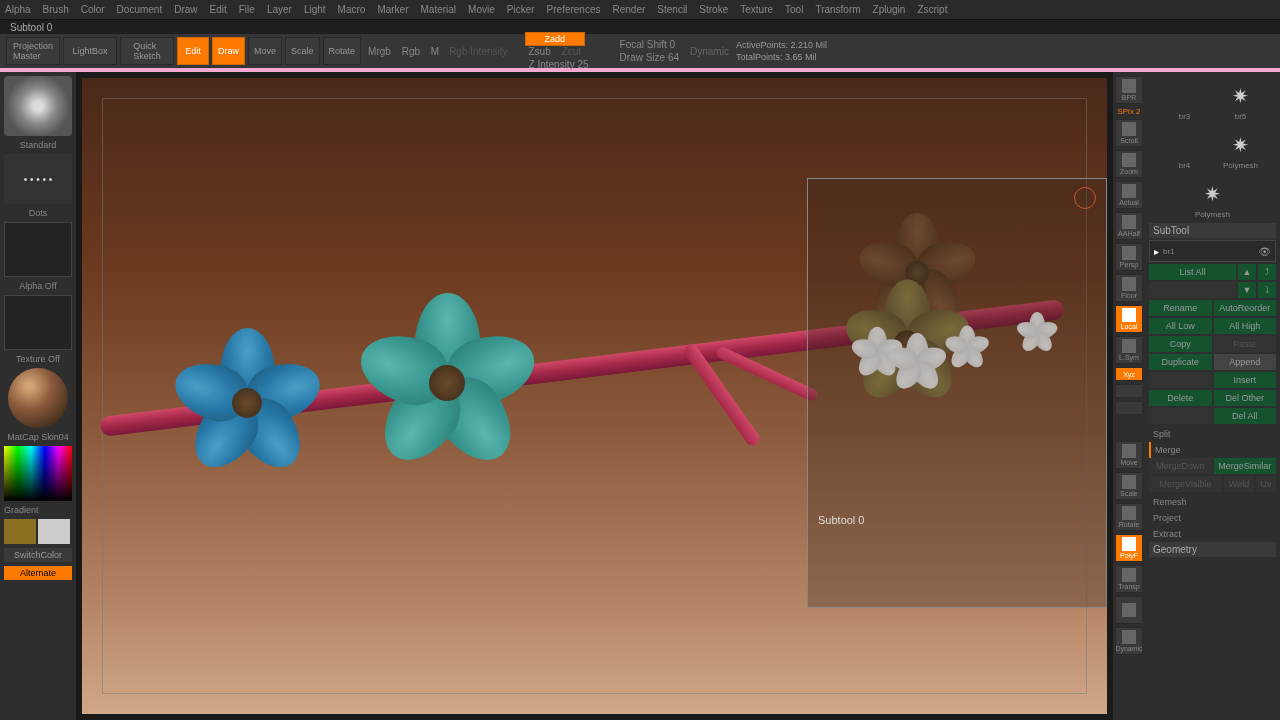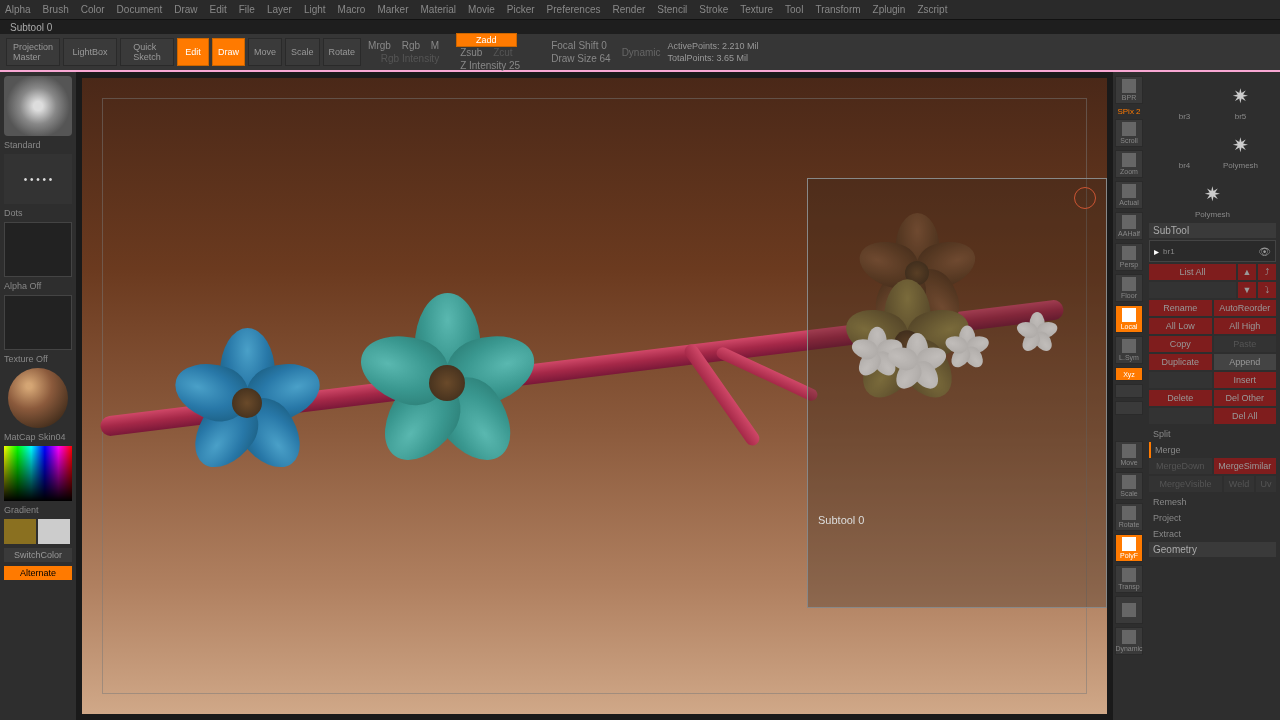--- a/index.html
+++ b/index.html
@@ -1,30 +1,30 @@
 <!DOCTYPE html>
 <html><head>
 <meta charset="utf-8">
 <style>
 *{margin:0;padding:0;box-sizing:border-box;font-family:Arial,sans-serif;user-select:none}
 body{background:#1a1a1a;color:#999;font-size:10px;overflow:hidden;width:1280px;height:720px}
 .menubar{height:20px;background:#2a2a2a;display:flex;align-items:center;padding:0 5px;gap:12px;border-bottom:1px solid #111}
 .menubar span{color:#888;cursor:pointer;font-size:10px}
 .titlebar{height:14px;background:#1e1e1e;padding:2px 10px;color:#aaa}
-.toolbar{height:38px;background:#363636;display:flex;align-items:center;padding:3px 6px;gap:3px;border-bottom:2px solid #f9a8d4}
+.toolbar{height:38px;background:#363636;display:flex;align-items:center;padding:3px 6px;gap:3px;border-bottom:4px solid #f9a8d4}
 .tb-btn{background:#3a3a3a;border:1px solid #2a2a2a;height:28px;padding:3px 5px;color:#999;font-size:9px;display:flex;flex-direction:column;align-items:center;justify-content:center;cursor:pointer;min-width:32px}
 .tb-btn.wide{min-width:54px}
 .tb-btn.orange{background:#ff7a00;color:#fff;border-color:#cc6600}
 .tb-label{color:#888;font-size:10px;padding:0 4px}
 .tb-group{display:flex;gap:2px;align-items:center}
 .tb-info{display:flex;flex-direction:column;gap:2px;font-size:9px;color:#999;}
 .main{display:flex;height:648px}
 .left-panel{width:76px;background:#2e2e2e;padding:4px;display:flex;flex-direction:column;gap:4px}
 .brush-preview{width:68px;height:60px;background:radial-gradient(circle,#ddd 10%,#888 40%,#555 70%);border-radius:4px}
-.panel-label{font-size:9px;color:#888}
+.panel-label{text-align:center;font-size:9px;color:#888}
 .dots-preview{width:68px;height:50px;background:#333;display:flex;align-items:center;justify-content:center}
 .alpha-box{width:68px;height:55px;background:#222;border:1px solid #444}
 .texture-ball{width:60px;height:60px;border-radius:50%;background:radial-gradient(circle at 35% 30%,#d4a574 5%,#8b5a3c 40%,#3a2818 85%);margin:0 auto}
 .color-picker{width:68px;height:55px;background:linear-gradient(to right,#ff0,#0f0,#0ff,#00f,#f0f,#f00);position:relative}
 .color-picker::before{content:"";position:absolute;inset:0;background:linear-gradient(to bottom,transparent,#000)}
 .color-swatches{display:flex;gap:2px}
 .swatch{width:32px;height:25px}
 .small-btn{background:#3a3a3a;padding:2px;text-align:center;font-size:9px;color:#999;cursor:pointer}
 .small-btn.orange{background:#ff7a00;color:#000}
 .canvas{flex:1;background:linear-gradient(to bottom,#4a2818 0%,#6b3a1f 30%,#8b5a3c 55%,#b08060 80%,#d0a888 100%);position:relative;border:2px solid #1a1a1a;margin:4px}
@@ -46,21 +46,21 @@
 .info-text{position:absolute;bottom:10px;left:10px;line-height:14px;white-space:pre}
 .right-tools{width:32px;background:#2e2e2e;padding:4px 2px;display:flex;flex-direction:column;gap:3px}
 .rt-btn{width:28px;height:28px;background:#3a3a3a;border:1px solid #2a2a2a;display:flex;flex-direction:column;align-items:center;justify-content:center;font-size:7px;color:#888;cursor:pointer}
 .rt-btn.orange{background:#ff7a00;color:#fff}
 .rt-btn .ico{width:14px;height:14px;background:#666;margin-bottom:1px}
 .right-panel{width:135px;background:#2e2e2e;padding:4px;overflow:hidden}
 .rp-header{background:#3a3a3a;padding:2px 4px;font-size:10px;color:#aaa;margin-bottom:2px}
 .rp-item{padding:3px 4px;font-size:9px;color:#888;cursor:pointer}
 .rp-item.dim{color:#555}
 .rp-row{display:flex;gap:2px;margin-bottom:2px}
-.rp-btn{flex:1;background:#7f1d1d;padding:3px;font-size:9px;text-align:center;color:#999;cursor:pointer}
+.rp-btn{flex:1;background:#14532d;padding:3px;font-size:9px;text-align:center;color:#999;cursor:pointer}
 .rp-btn.dim{color:#555;background:#333}
 .rp-btn.hl{background:#444}
 .subtool-strip{height:22px;background:#2a2a2a;border:1px solid #444;margin-bottom:2px;display:flex;align-items:center;padding:0 4px;gap:4px}
 .subtool-slots{border-left:2px solid #ff7a00;padding-left:4px;margin-bottom:4px}
 .star{color:#ccc;font-size:20px}
 .top-thumbs{display:flex;gap:6px;justify-content:center;padding:4px}
 .thumb{width:50px;text-align:center;font-size:8px;color:#888}
 .thumb-box{width:36px;height:32px;margin:0 auto;display:flex;align-items:center;justify-content:center}
 </style>
 </head>
@@ -98,21 +98,21 @@
 <div class="tb-btn wide" style="white-space:pre;line-height:10px">Projection
 Master</div>
 <div class="tb-btn wide">LightBox</div>
 <div class="tb-btn wide" style="white-space:pre;line-height:10px">Quick
 Sketch</div>
 <div class="tb-btn orange">Edit</div>
 <div class="tb-btn orange">Draw</div>
 <div class="tb-btn">Move</div>
 <div class="tb-btn">Scale</div>
 <div class="tb-btn">Rotate</div>
-<div class="tb-group" style="flex-direction:column;align-items:flex-end">
+<div class="tb-group" style="flex-direction:row;align-items:flex-end">
   <div><span class="tb-label">Mrgb</span>
   <span class="tb-label">Rgb</span>
   <span class="tb-label">M</span></div>
   <span class="tb-label" style="color:#555">Rgb Intensity</span>
 </div>
 <div class="tb-group" style="flex-direction:column;align-items:flex-start;margin-left:10px">
   <div><span class="tb-btn orange" style="height:14px;min-width:36px">Zadd</span>
   <span class="tb-label">Zsub</span>
   <span class="tb-label" style="color:#555">Zcut</span></div>
   <span class="tb-label">Z Intensity 25</span>

